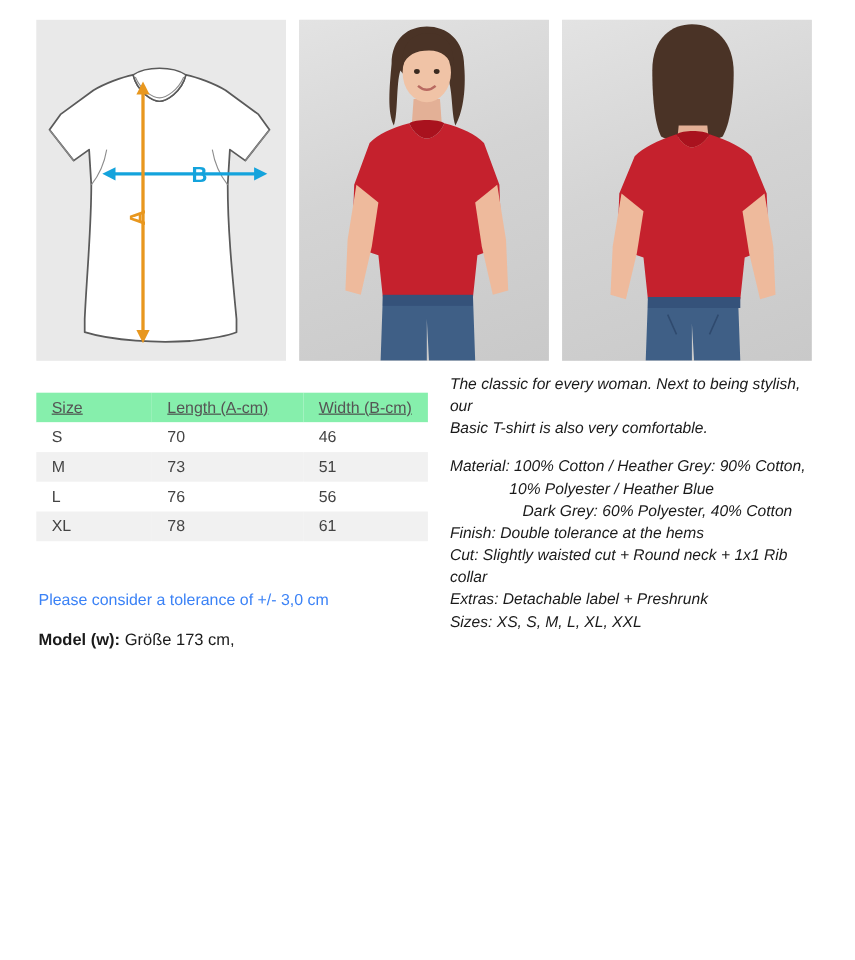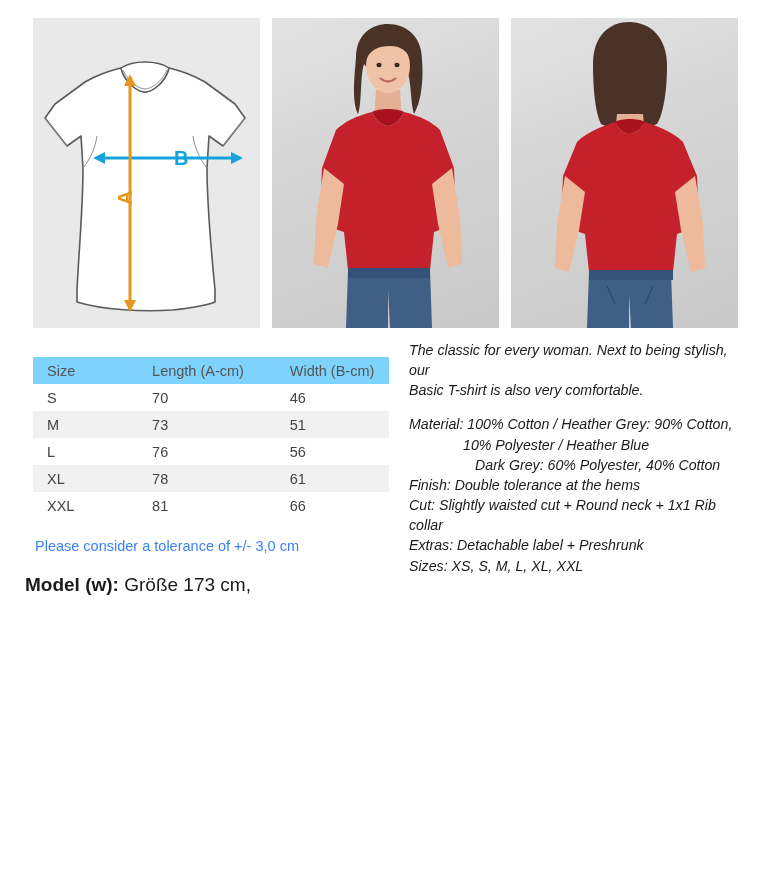--- a/index.html
+++ b/index.html
@@ -56,34 +56,34 @@
     padding: 0 0 0 14px;
     text-align: left;
     font-weight: normal;
   }
   .size-table th { color: #555; }
   .size-table .col-size   { width: 104px; }
   .size-table .col-length { width: 140px; }
   .size-table .col-width  { width: 112px; }
   .row-odd  { background: #f1f1f1; }
   .row-even { background: #ffffff; }
-  .row-head { background: #7dd3fc; }
+  .row-head { background: #86efac; text-decoration: underline; }
 
   .tolerance {
     position: absolute;
     left: 35px;
     top: 538px;
     font-size: 14.5px;
     color: #3b82f6;
   }
   .model-block {
     position: absolute;
-    left: 25px;
+    left: 35px;
     top: 571px;
-    font-size: 19px;
+    font-size: 15px;
     line-height: 1.45;
     color: #1a1a1a;
     width: 340px;
   }
   .model-block b { font-weight: bold; }
 
   
   .desc {
     position: absolute;
     left: 409px;
@@ -216,25 +216,20 @@
     </tr>
     <tr class="row-even">
       <td>L</td>
       <td>76</td>
       <td>56</td>
     </tr>
     <tr class="row-odd">
       <td>XL</td>
       <td>78</td>
       <td>61</td>
-    </tr>
-    <tr class="row-even">
-      <td>XXL</td>
-      <td>81</td>
-      <td>66</td>
     </tr>
   </tbody>
 </table>
 
 <div class="tolerance">Please consider a tolerance of +/- 3,0 cm</div>
 
 <div class="model-block">
   <div>
     <b>Model (w):</b><span> Größe 173 cm,</span>
   </div>

